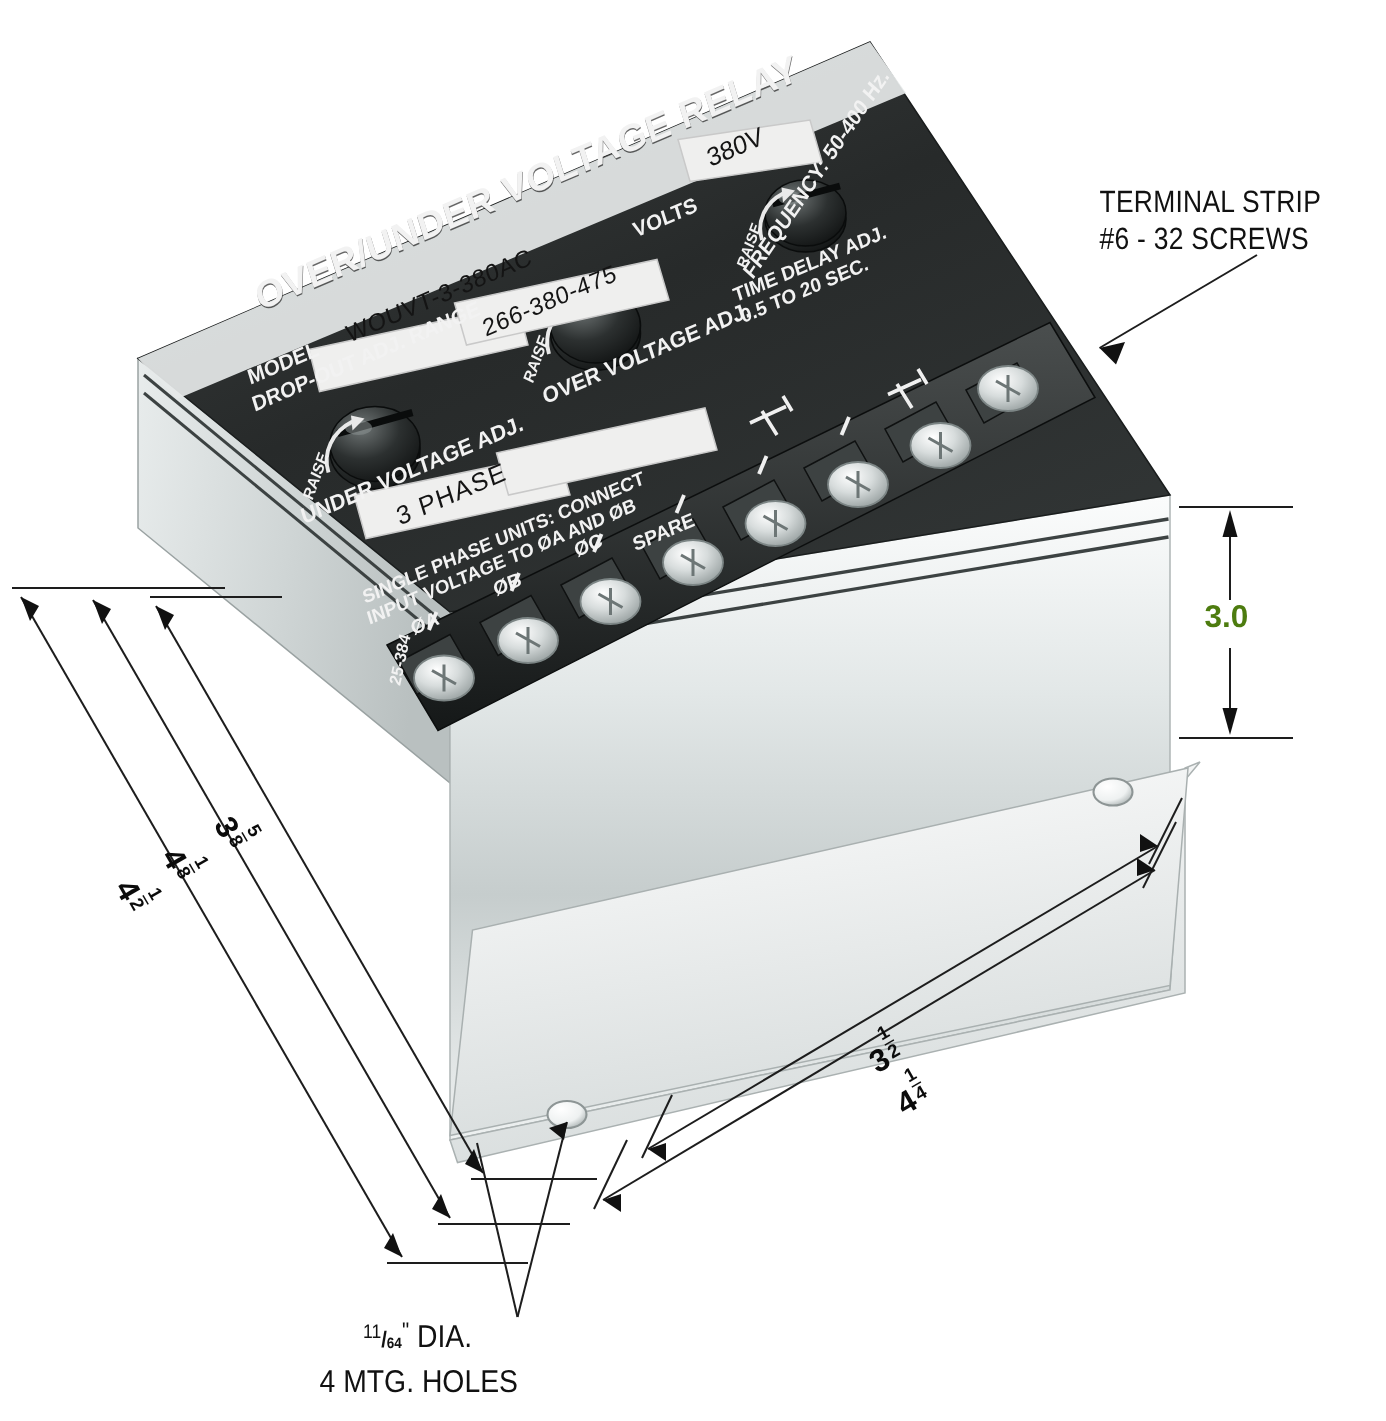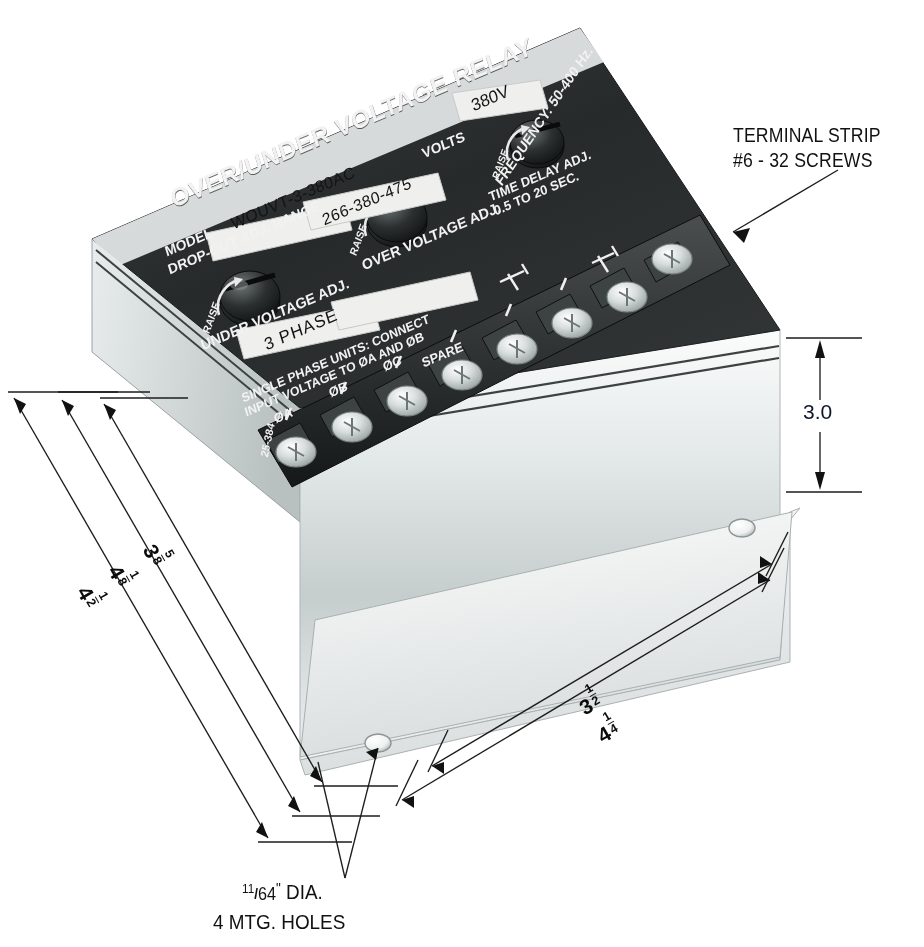--- a/index.html
+++ b/index.html
@@ -13,27 +13,27 @@
         color:#111;white-space:nowrap;letter-spacing:.2px;}
   .anno-lg{font-size:20.5px;line-height:25px;font-weight:400;
            transform:scaleX(.86);transform-origin:left top;}
   .dim{position:absolute;font-size:21px;font-weight:700;color:#0b0b0b;
        white-space:nowrap;font-family:"Liberation Sans",sans-serif;}
   .dim .fr{display:inline-block;font-size:12.5px;line-height:1;
            vertical-align:.32em;margin-left:2px;font-weight:700;}
   .dim .fr .nu{display:block;text-align:center;}
   .dim .fr .de{display:block;text-align:center;}
   .dim-slash{font-size:15px;font-weight:700;}
-  .dim-plain{position:absolute;font-size:21px;color:#0f172a;font-weight:400;}
+  .dim-plain{position:absolute;font-size:21px;color:#4d7c0f;font-weight:700;}
 
   
   .cap{position:absolute;font-size:21px;color:#111;white-space:nowrap;
        transform:scaleX(.9);transform-origin:left top;}
   .cap .sm{font-size:13px;vertical-align:.45em;}
-  .cap .sm2{font-size:18px;vertical-align:-.05em;}
+  .cap .sm2{font-size:10px;vertical-align:-.05em;font-weight:bold;}
 
   
   .lbl{position:absolute;color:#f2f2f2;font-family:"Liberation Sans",sans-serif;
        font-weight:700;white-space:nowrap;transform-origin:left top;}
   .lbl-w{position:absolute;color:#141414;font-family:"Liberation Sans",sans-serif;
        white-space:nowrap;transform-origin:left top;}
   .title{font-size:25px;font-weight:700;letter-spacing:.5px;
          text-shadow:0 1px 0 rgba(0,0,0,.6);}
 </style>
 </head>

